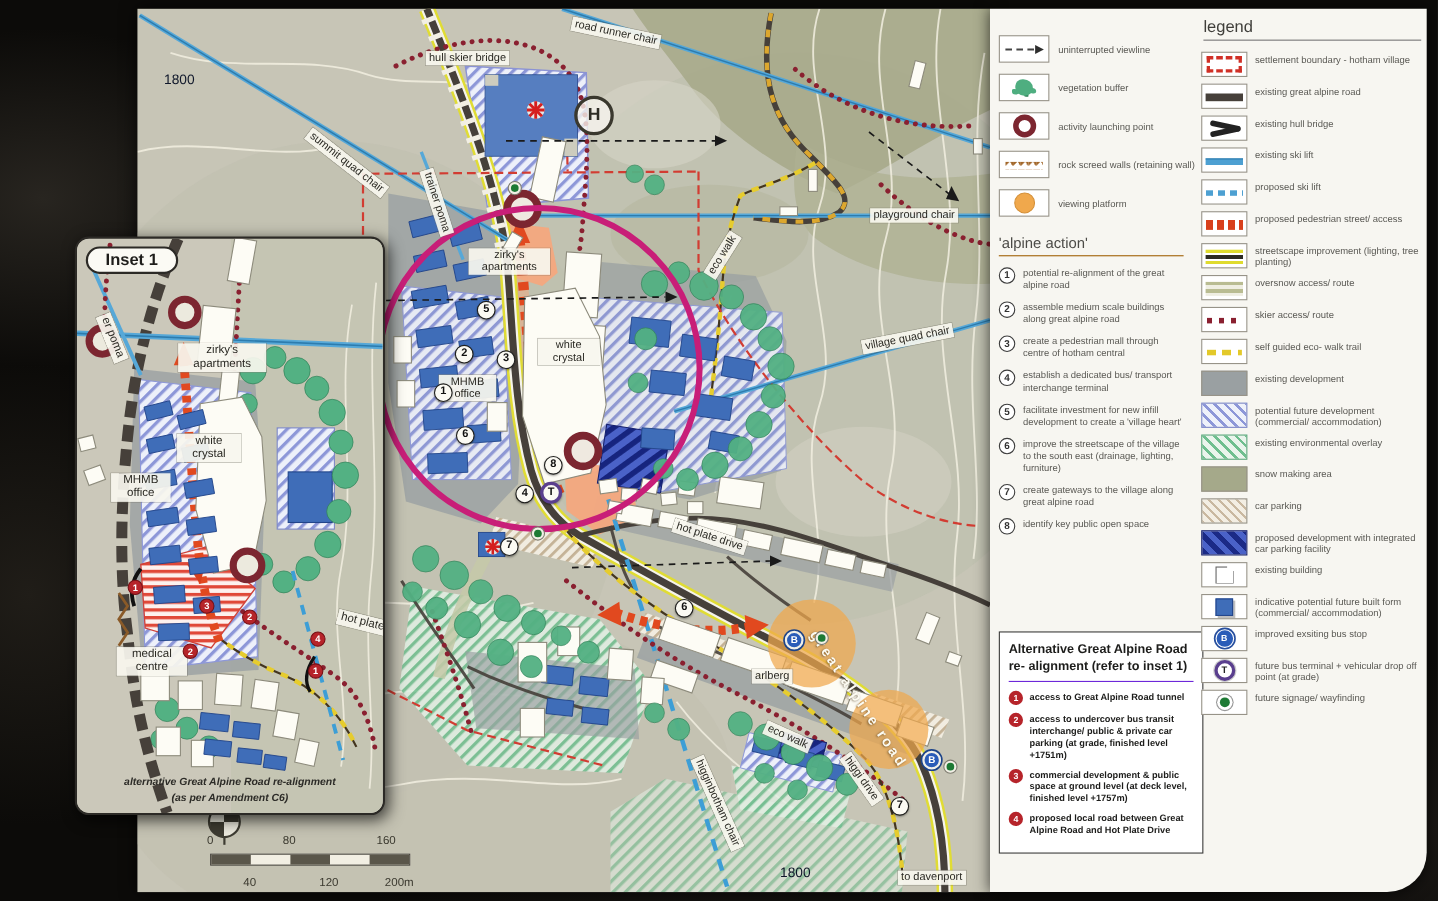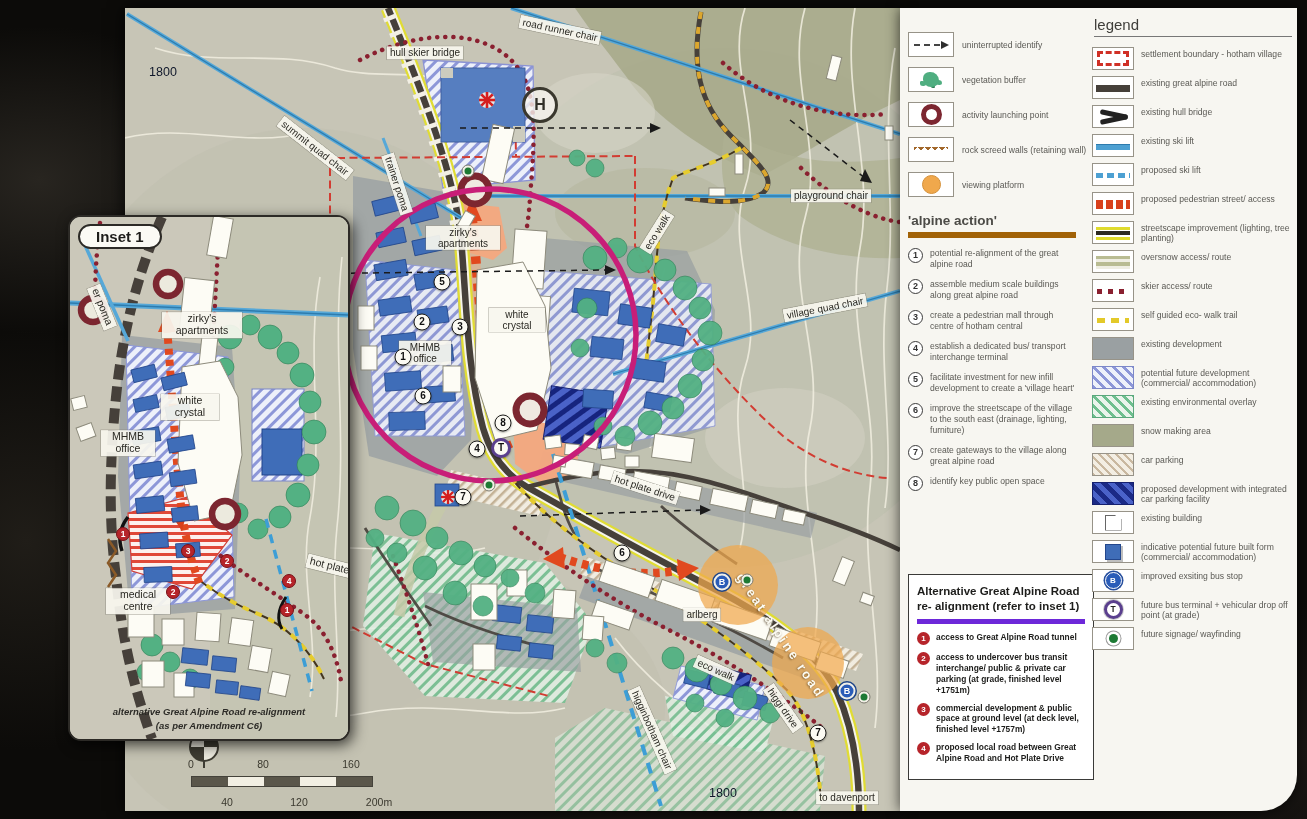--- a/index.html
+++ b/index.html
@@ -54,26 +54,26 @@
       box-shadow:0 0 14px rgba(0,0,0,.7);color:#55544f;z-index:10;}
   .colL{position:absolute;left:8px;top:24px;width:180px;}
   .colR{position:absolute;left:192px;top:8px;width:200px;}
   .lgtitle{font-size:15px;color:#3f3e3a;border-bottom:1px solid #777;padding-bottom:3px;margin:0 0 10px 2px;font-weight:400;}
   .lgrow{display:flex;gap:7px;align-items:flex-start;margin-bottom:6px;}
   .lrow{display:flex;gap:8px;align-items:center;margin-bottom:10px;}
   .sw{flex:none;width:42px;height:23px;background:#fff;border:1px solid #979388;position:relative;display:flex;align-items:center;justify-content:center;box-sizing:border-box;overflow:hidden;}
   .lrow .sw{width:46px;height:25px;}
   .lgl{font-size:8.6px;line-height:1.22;padding-top:2px;color:#5a5954;}
   .aa{margin-top:16px;width:168px;}
-  .aatitle{font-size:13.5px;font-weight:bold;color:#4c4b47;border-bottom:6px solid #a16207;padding-bottom:4px;margin:0 0 10px 0;}
+  .aatitle{font-size:13.5px;font-weight:normal;color:#4c4b47;border-bottom:1px solid #a16207;padding-bottom:4px;margin:0 0 10px 0;}
   .aarow{display:flex;gap:7px;margin-bottom:9px;}
   .aanum{flex:none;width:15px;height:15px;border:1.5px solid #3c3c3c;border-radius:50%;font-weight:bold;font-size:9px;line-height:12px;text-align:center;color:#333;box-sizing:border-box;background:#fff;}
   .aatext{font-size:8.6px;line-height:1.28;color:#5a5954;}
   .alt{position:absolute;left:0;top:542px;width:186px;background:#fff;border:1.3px solid #3a3a38;padding:9px 8px 8px;box-sizing:border-box;}
-  .alttitle{font-size:11.5px;font-weight:bold;color:#1d1d1b;line-height:1.3;border-bottom:5px solid #6d28d9;padding-bottom:5px;margin-bottom:8px;}
+  .alttitle{font-size:11.5px;font-weight:bold;color:#1d1d1b;line-height:1.3;border-bottom:1px solid #6d28d9;padding-bottom:5px;margin-bottom:8px;}
   .altrow{display:flex;gap:6px;margin-bottom:7px;}
   .altnum{flex:none;width:13px;height:13px;background:#b6242a;border-radius:50%;color:#fff;font-weight:bold;font-size:8px;line-height:13px;text-align:center;}
   .alttext{font-size:8.4px;font-weight:bold;color:#1d1d1b;line-height:1.3;}
   
   .sym-dashed-arrow::before{content:"";position:absolute;left:5px;top:11px;width:26px;border-top:2px dashed #444;}
   .sym-dashed-arrow::after{content:"";position:absolute;right:4px;top:8px;border-left:8px solid #2e2e2e;border-top:4px solid transparent;border-bottom:4px solid transparent;}
   .sym-vegetation-blob::before{content:"";position:absolute;left:14px;top:4px;width:16px;height:15px;background:#4fae80;border-radius:45% 60% 50% 55%;
       box-shadow:-8px 4px 0 -5px #4fae80,8px 3px 0 -5px #4fae80,2px 7px 0 -6px #2e7d54;}
   .sym-dark-red-ring::before{content:"";width:11px;height:11px;border:5px solid #7c2630;border-radius:50%;}
   .sym-zigzag::before{content:"";position:absolute;left:5px;right:5px;top:9px;height:7px;
@@ -469,21 +469,21 @@
       <div class="s-seg">
           <i class="d"></i>
           <i></i>
           <i class="d"></i>
           <i></i>
           <i class="d"></i>
         </div>
       <div class="s-bot">
         <span style="left:36px">40</span>
         <span style="left:108px">120</span>
-        <span style="left:188px">200m</span>
+        <span style="left:172px">200m</span>
       </div>
     </div>
   </div>
 
   <div class="inset">
     <svg width="278" height="522" viewBox="0 0 278 522">
       <defs>
         <pattern id="pf2" width="8" height="8" patternUnits="userSpaceOnUse" patternTransform="rotate(45)">
           <rect width="8" height="8" fill="#edf0fa"></rect>
             <rect width="3" height="8" fill="#8d97d8"></rect>
@@ -602,21 +602,21 @@
       <div>(as per Amendment C6)</div>
     </div>
   </div>
 
   <div class="panel">
     <div class="colL">
       <div>
 
       <div class="lrow">
             <span class="sw sym-dashed-arrow"></span>
-            <span class="lgl">uninterrupted identify</span>
+            <span class="lgl">uninterrupted viewline</span>
           </div>
           <div class="lrow">
             <span class="sw sym-vegetation-blob"></span>
             <span class="lgl">vegetation buffer</span>
           </div>
           <div class="lrow">
             <span class="sw sym-dark-red-ring"></span>
             <span class="lgl">activity launching point</span>
           </div>
           <div class="lrow">

